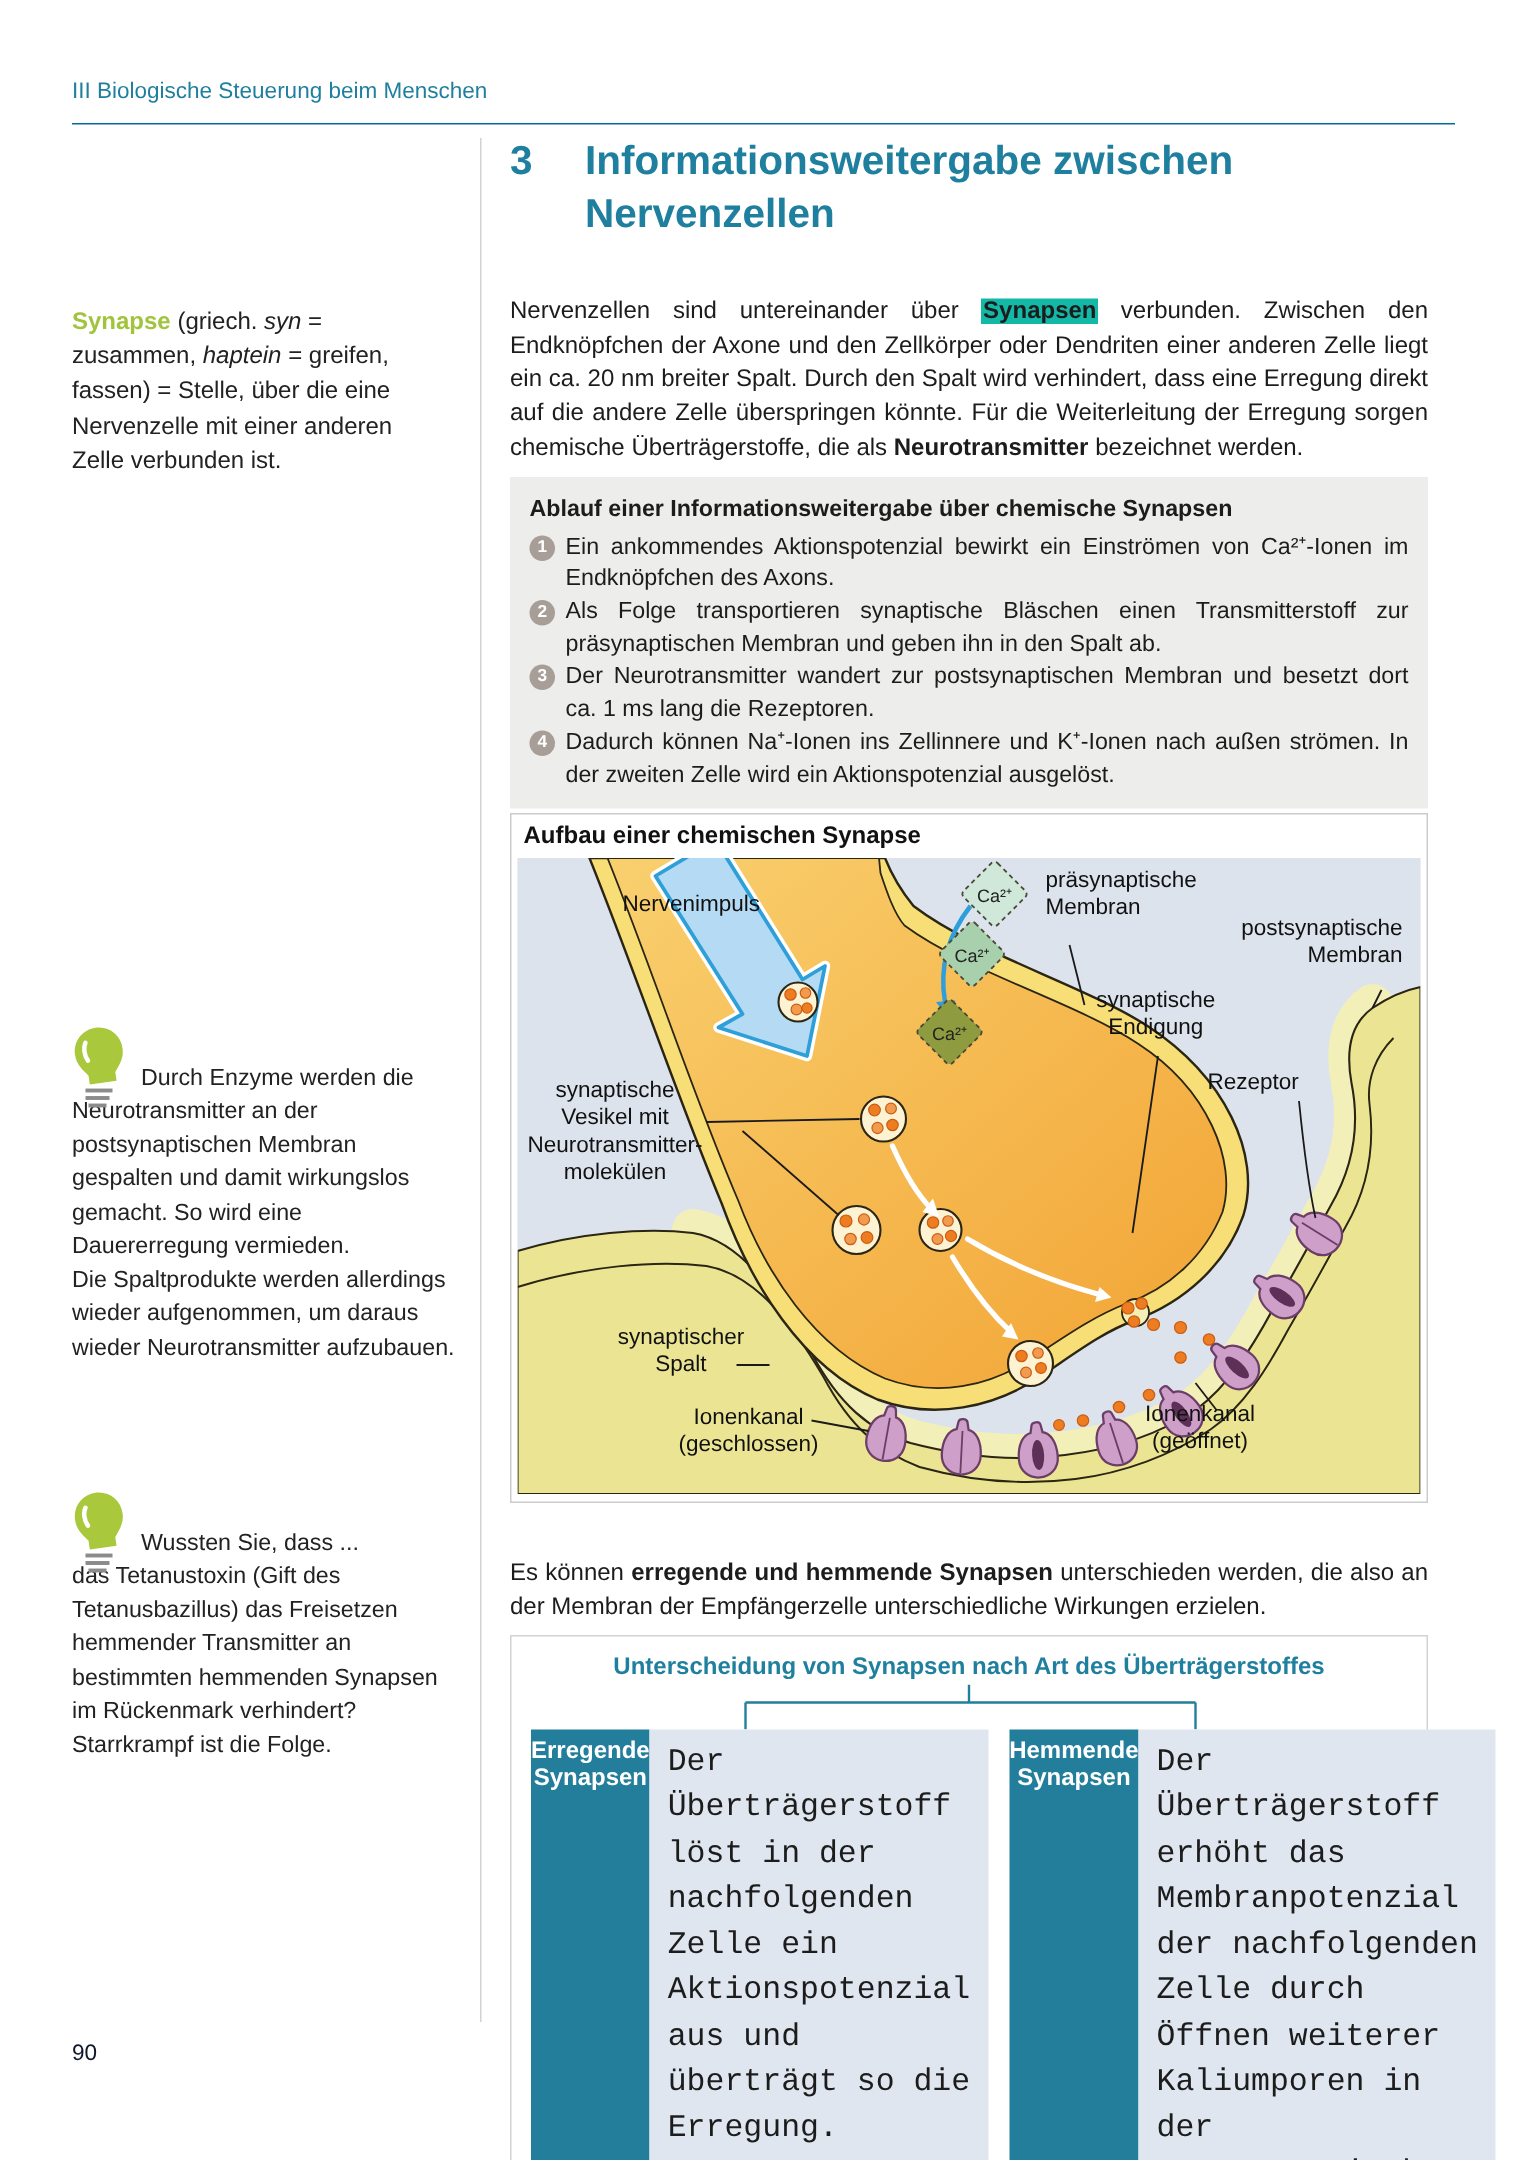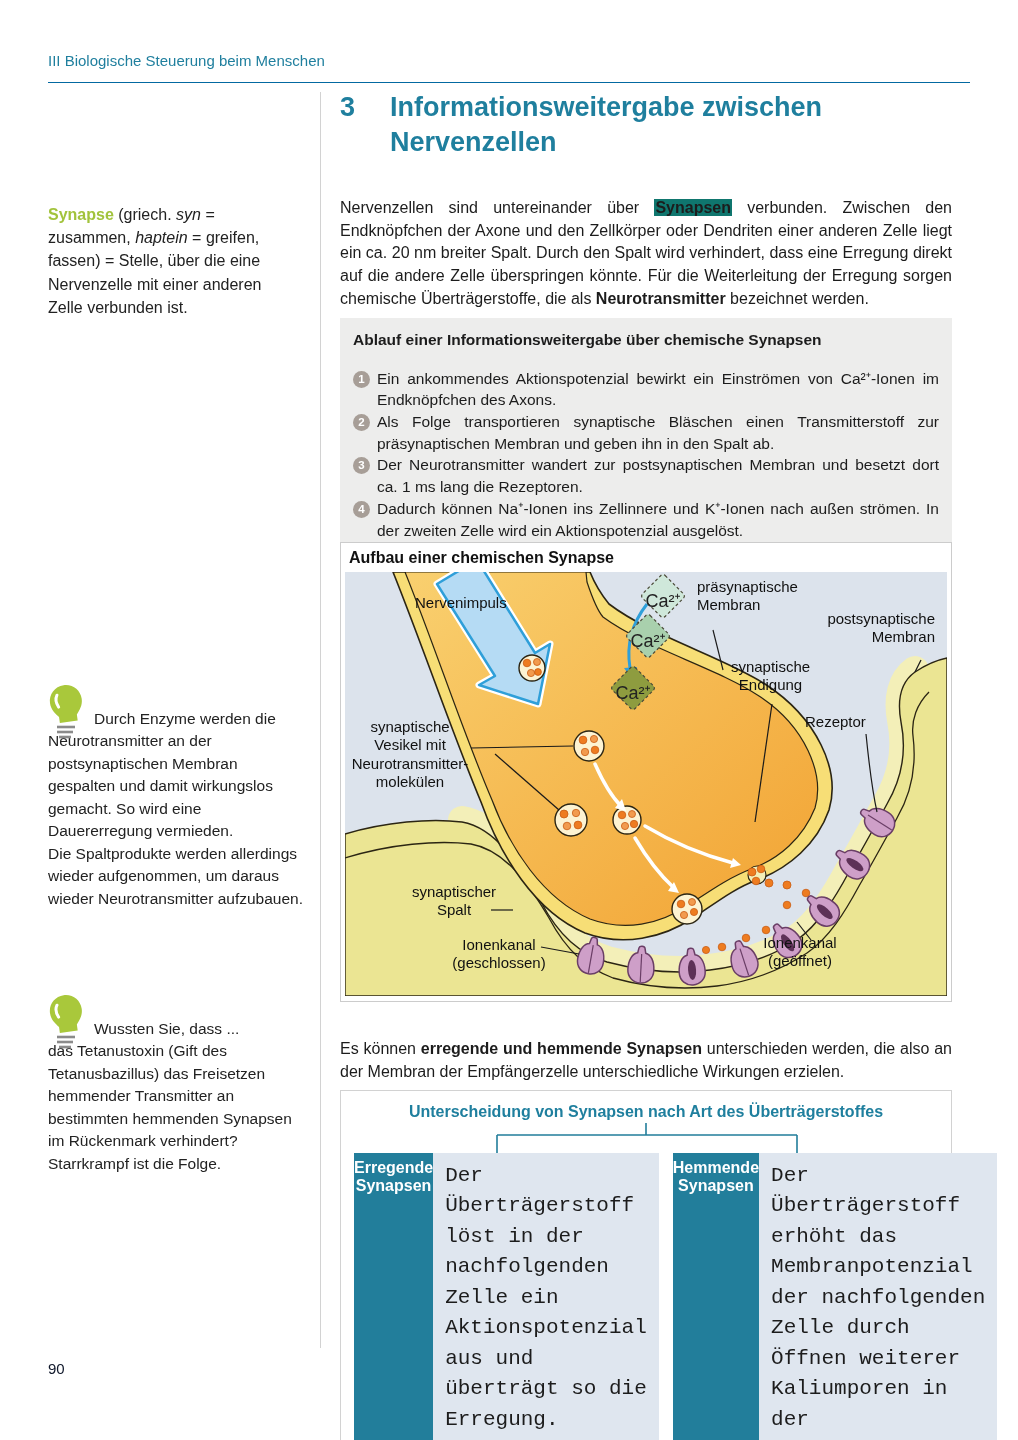--- a/index.html
+++ b/index.html
@@ -21,38 +21,38 @@
   .note p{margin:0;}
   .note .lead{padding-top:26px;text-indent:46px;}
   .note .titleline{padding:26px 0 0 46px;font-weight:normal;}
   .bulb{position:absolute;left:0;top:0;}
   
   .bodytext{position:absolute;left:340px;width:612px;font-size:16px;line-height:1.42;
             text-align:justify;color:#1c1c1c;}
   #intro{top:181px;}
   #after{top:1022px;}
   .b{font-weight:bold;}
-  .hl{background:#0f766e;font-weight:bold;padding:0 1px;}
+  .hl{background:#14b8a6;font-weight:bold;padding:0 1px;}
   
   .ablauf{position:absolute;left:340px;top:318px;width:612px;box-sizing:border-box;
           background:#ededec;padding:11px 13px 12px;font-size:15.5px;line-height:1.4;color:#1c1c1c;}
-  .ablauf .btitle{font-weight:bold;margin-bottom:17px;}
+  .ablauf .btitle{font-weight:bold;margin-bottom:3px;}
   .step{display:flex;text-align:justify;}
   .badge{flex:0 0 17px;width:17px;height:17px;border-radius:50%;background:#a79e97;color:#fff;
          font-size:11.5px;font-weight:bold;text-align:center;line-height:17px;margin:3px 7px 0 0;}
   
   .figurebox{position:absolute;left:340px;top:542px;width:612px;height:460px;box-sizing:border-box;
              border:1px solid #ccc;background:#fff;}
   .figtitle{font-weight:bold;font-size:16px;padding:6px 0 5px 8px;color:#111;}
   .diagram{position:relative;width:602px;height:424px;margin:0 auto;background:#dce3ec;overflow:hidden;}
   .diagram svg{position:absolute;left:0;top:0;}
   .dlabel{position:absolute;font-size:15px;line-height:1.22;color:#111;white-space:pre-line;}
   .tc{text-align:center;}
   .tr{text-align:right;}
-  .ca{position:absolute;width:44px;text-align:center;font-size:18px;color:#222;}
+  .ca{position:absolute;width:44px;text-align:center;font-size:12px;color:#222;}
   
   .compare{position:absolute;left:340px;top:1090px;width:612px;box-sizing:border-box;
            border:1px solid #d2d2d2;background:#fff;padding:12px 13px 13px;}
   .ctitle{color:#1f7f9e;font-weight:bold;font-size:16px;text-align:center;}
   .connector{display:block;margin:2px auto 0;}
   .cols{display:flex;gap:14px;}
   .col{flex:1;display:flex;flex-direction:row;}
   .chead{background:#227e9b;color:#fff;font-weight:bold;font-size:16px;text-align:center;padding:6px 0;}
   .cbody{background:#dfe6ef;padding:8px 12px;font-size:21px;line-height:1.45;flex:1;
          min-height:152px;color:#1c1c1c;font-family:Liberation Mono, monospace;}

